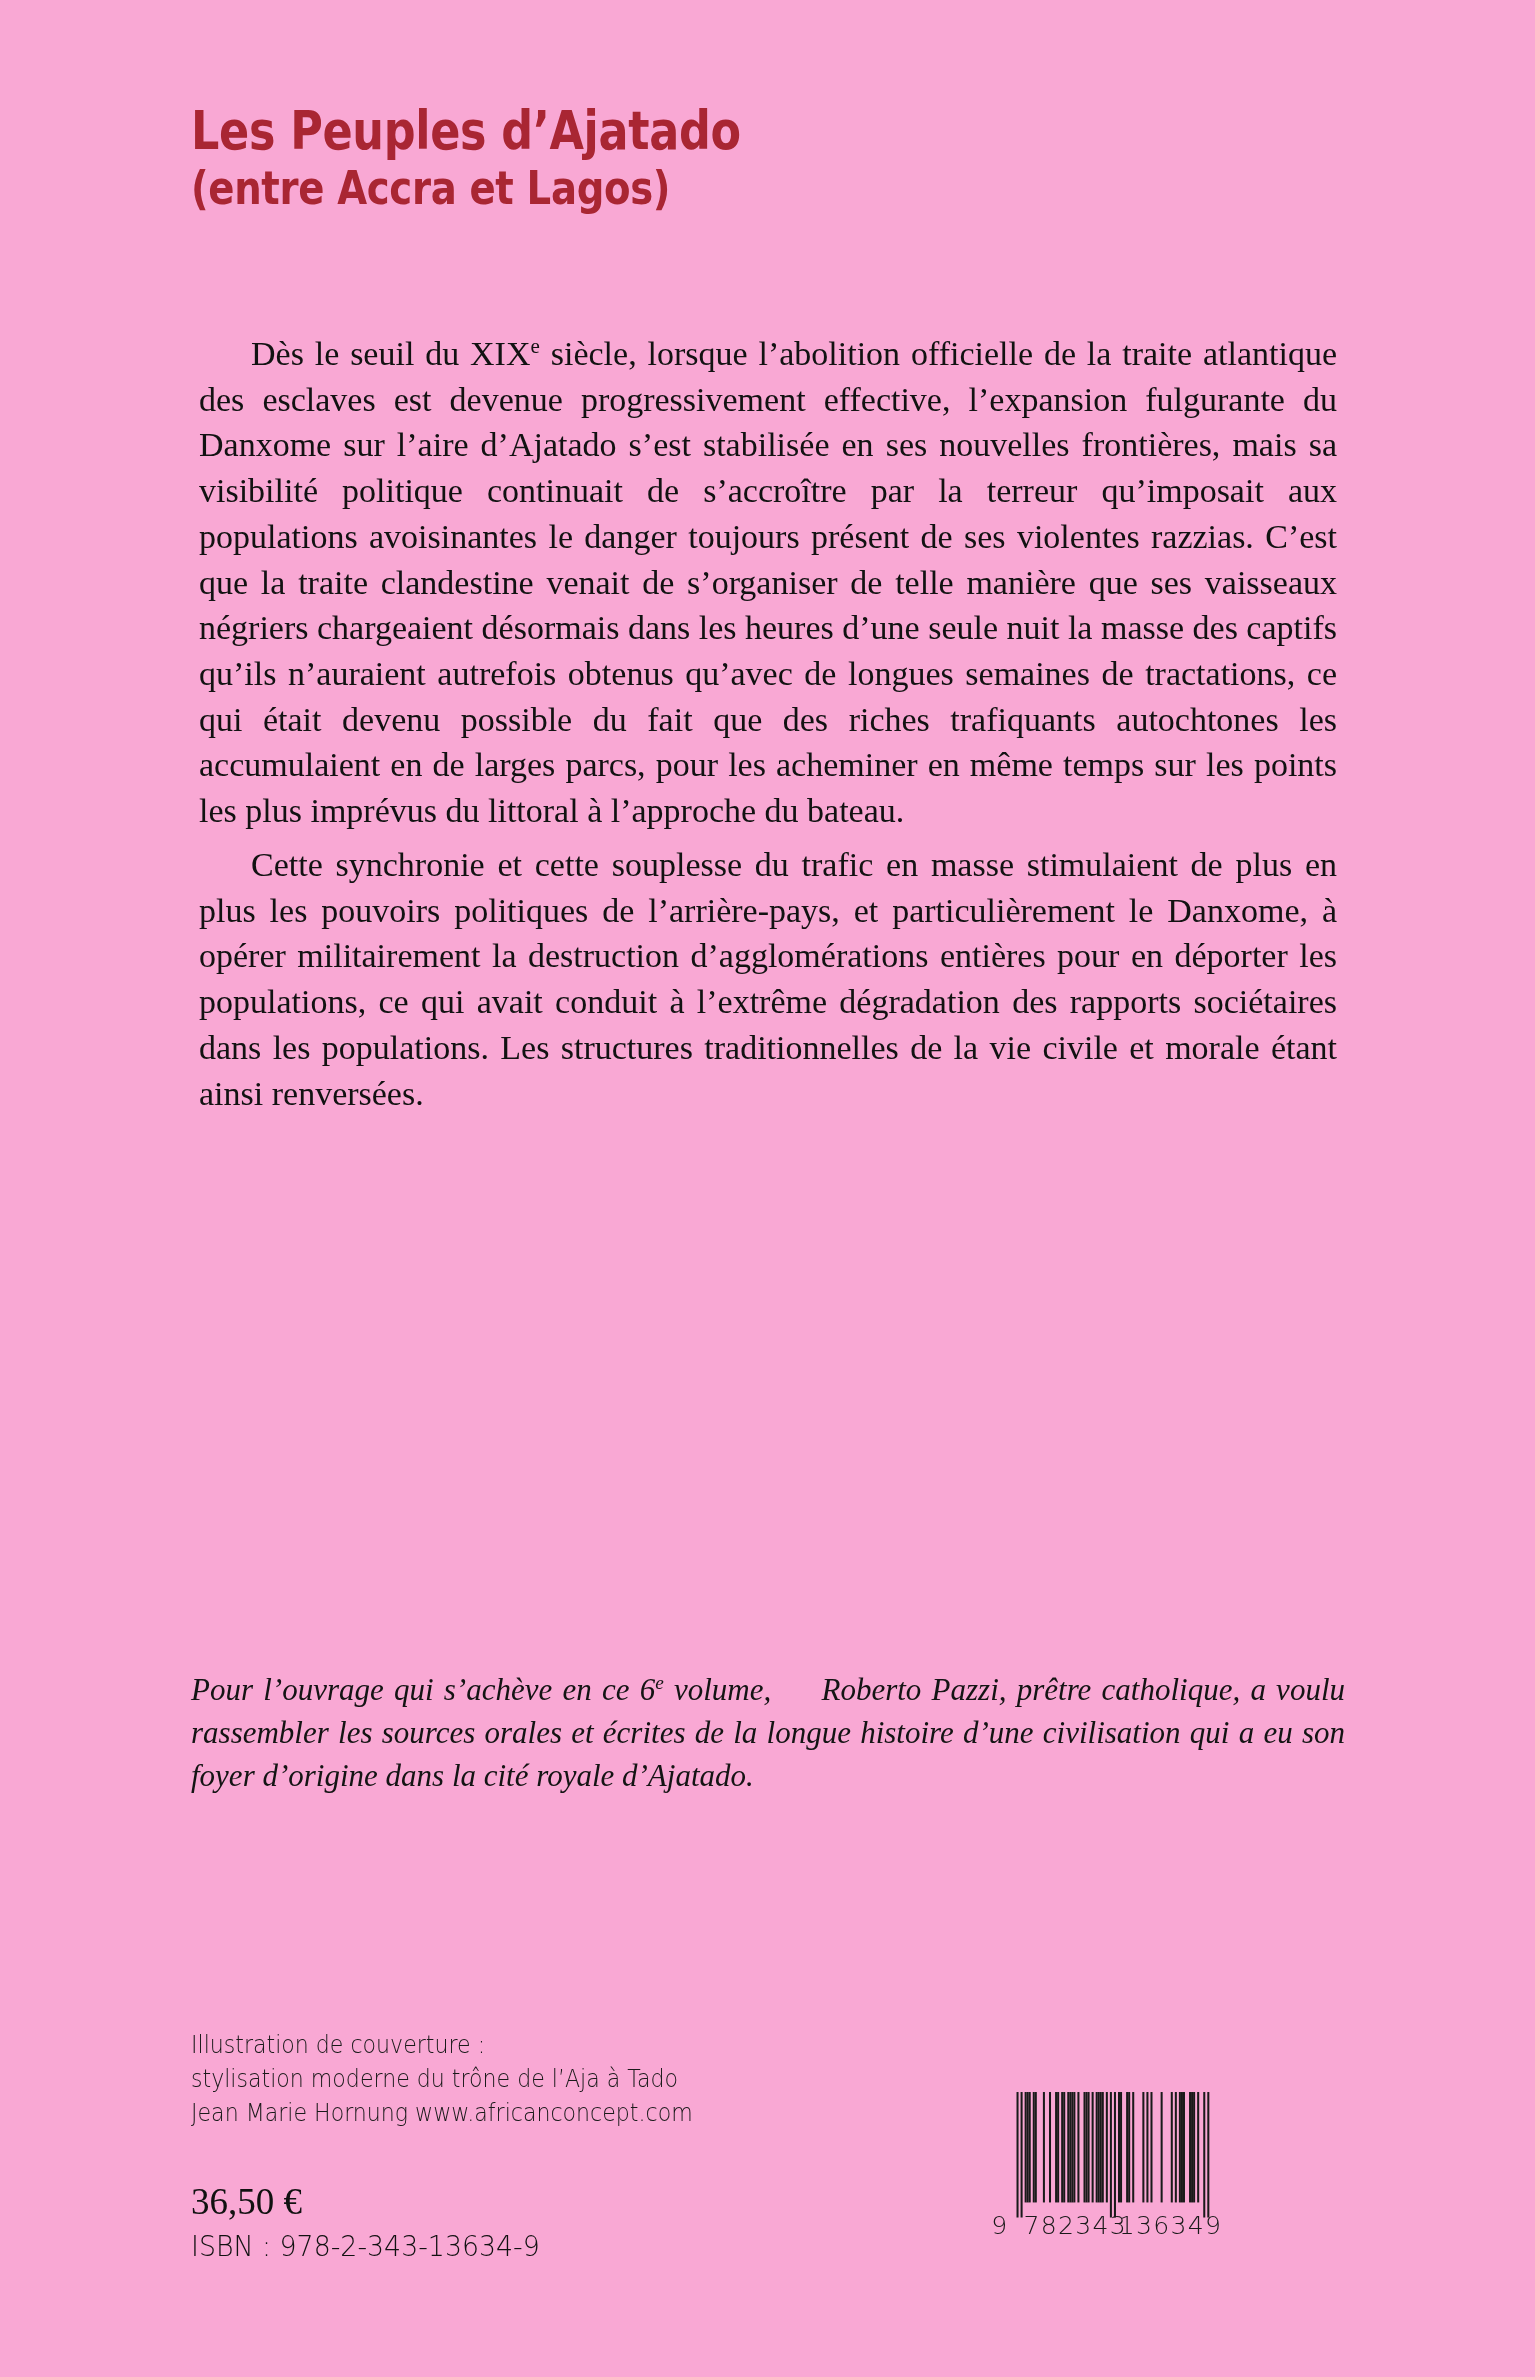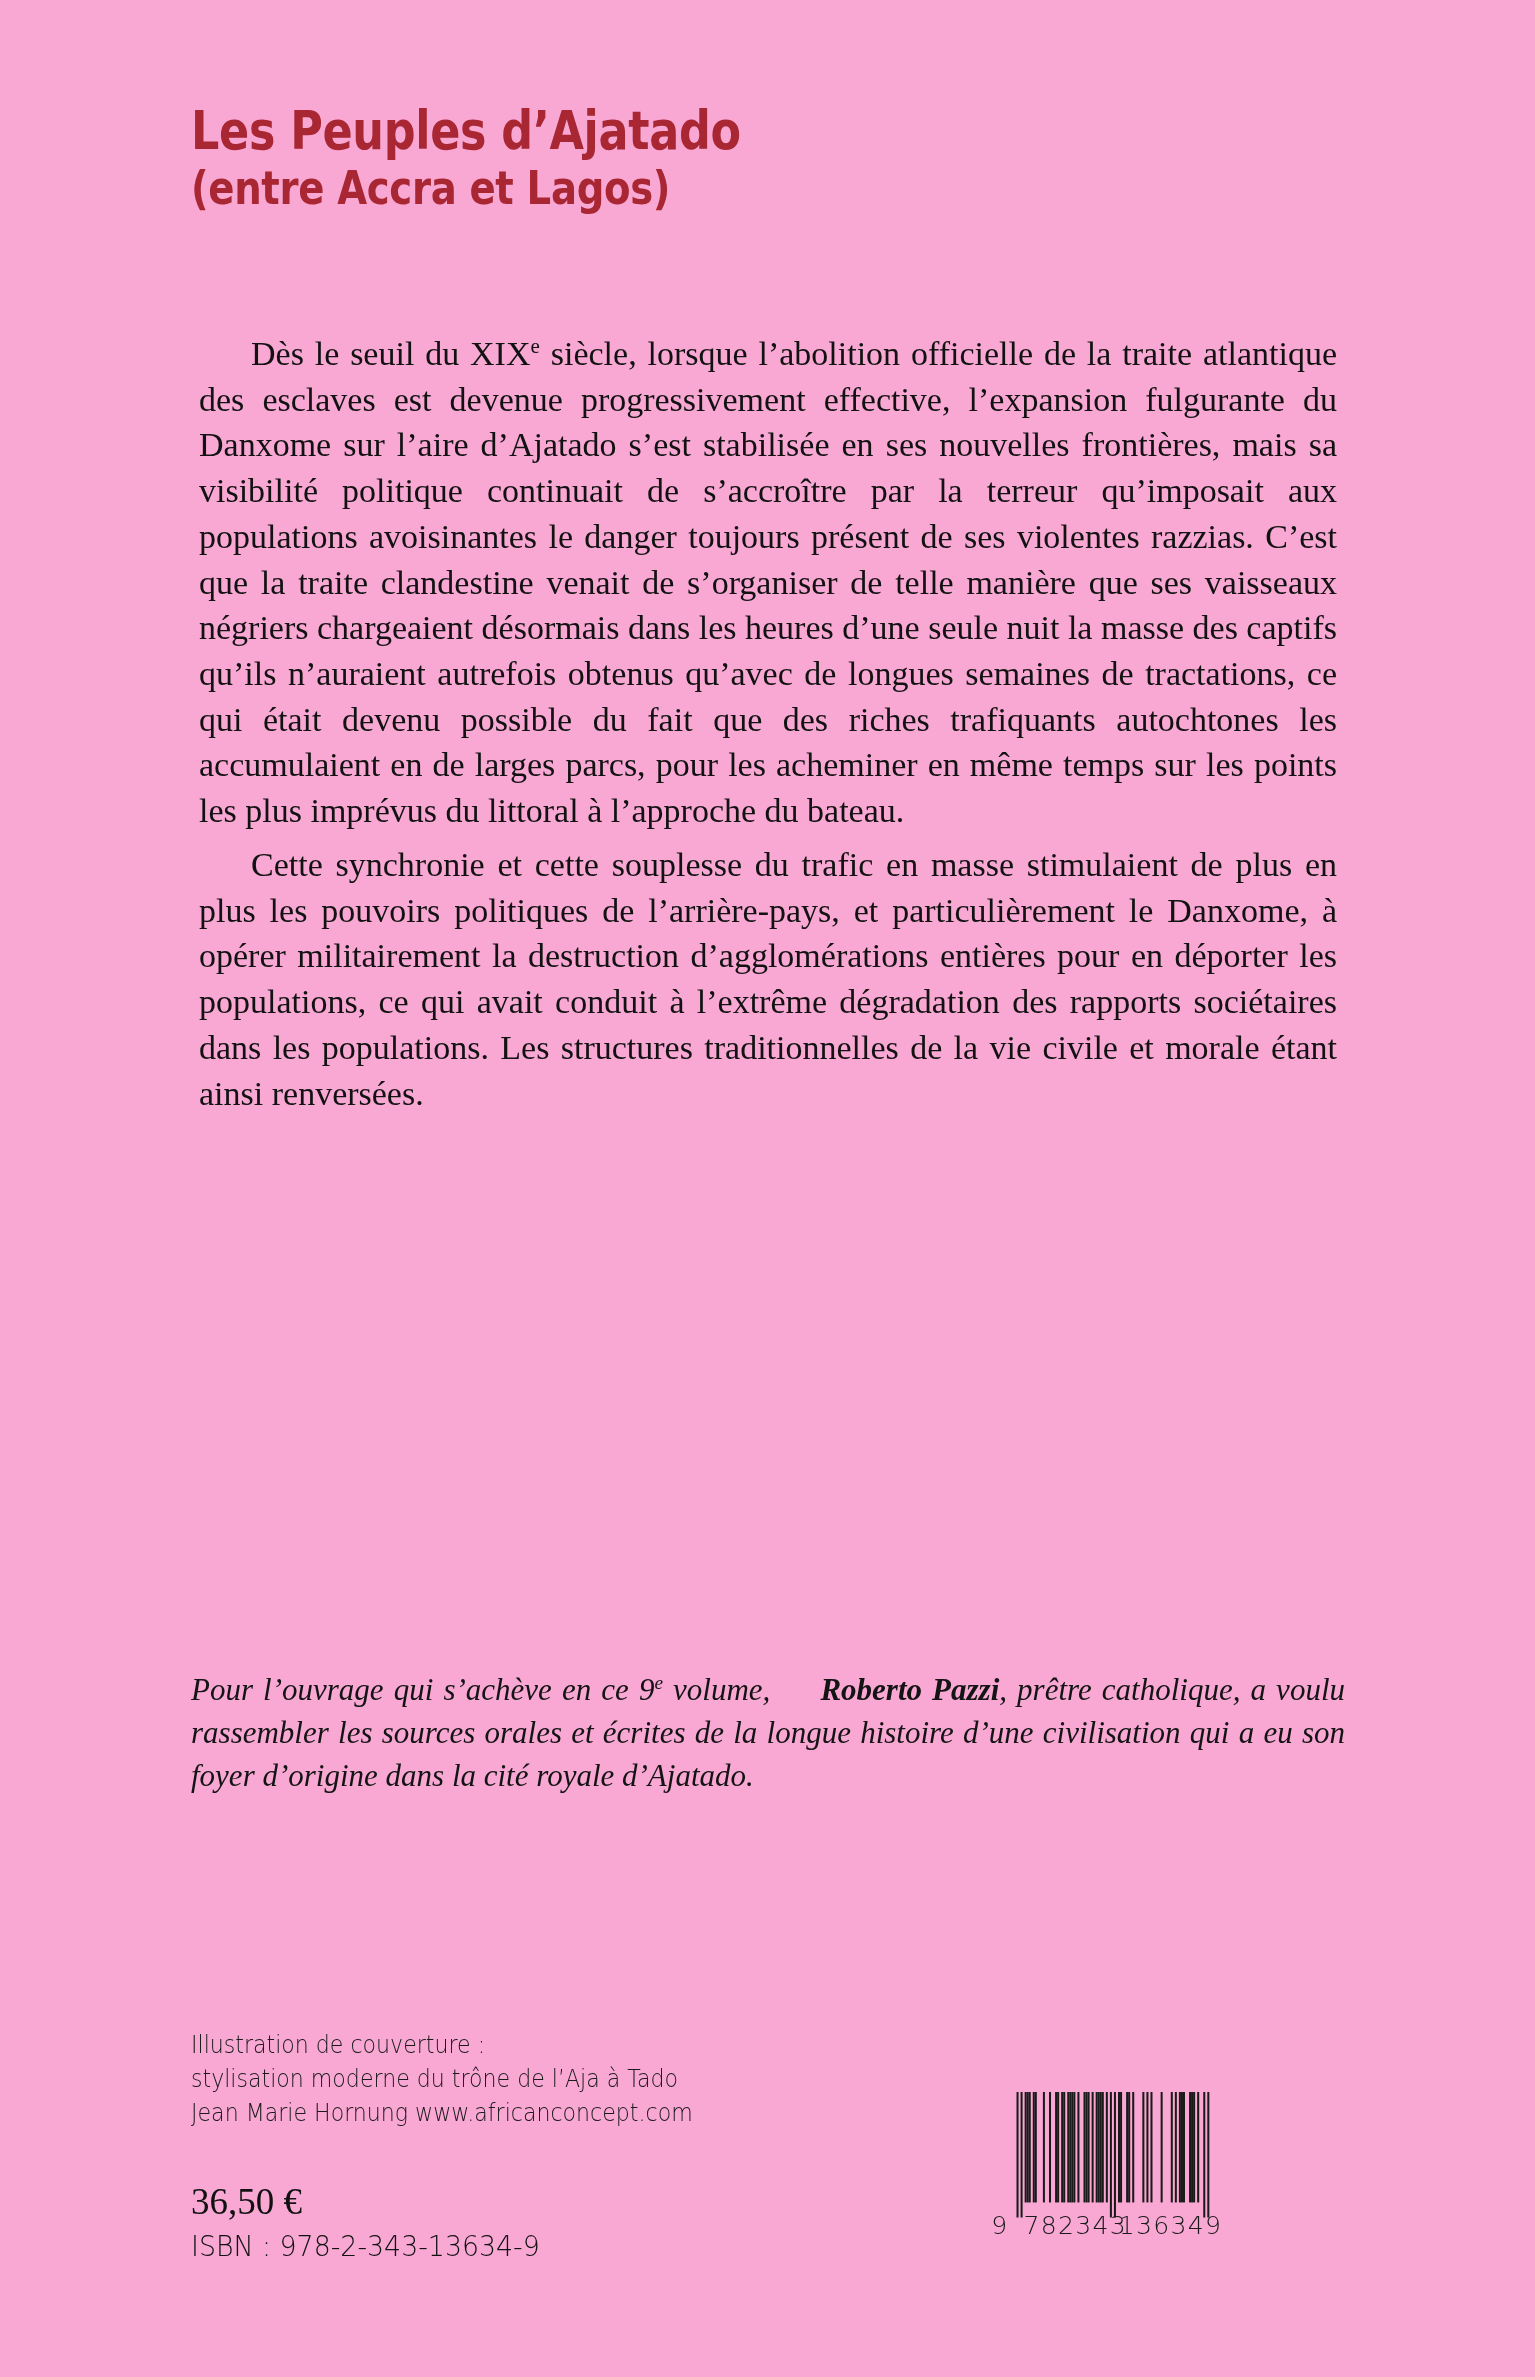--- a/index.html
+++ b/index.html
@@ -85,21 +85,21 @@
   .author-note p {
     margin: 0;
     font-family: "Liberation Serif", serif;
     font-style: italic;
     font-size: 31px;
     line-height: 1.38;
     text-align: justify;
     color: #141414;
   }
   .author-note .author-name {
-    font-weight: bold;
+    font-weight: normal;
     font-style: italic;
     margin-left: 40px;
   }
   .author-note sup {
     font-size: 0.62em;
     vertical-align: super;
     line-height: 0;
   }
 
   
@@ -167,21 +167,21 @@
     <div class="title-sub">(entre Accra et Lagos)</div>
   </div>
 
   <div class="body-copy">
     <p>Dès le seuil du XIX<sup>e</sup> siècle, lorsque l’abolition officielle de la traite atlantique des esclaves est devenue progressivement effective, l’expansion fulgurante du Danxome sur l’aire d’Ajatado s’est stabilisée en ses nouvelles frontières, mais sa visibilité politique continuait de s’accroître par la terreur qu’imposait aux populations avoisinantes le danger toujours présent de ses violentes razzias. C’est que la traite clandestine venait de s’organiser de telle manière que ses vaisseaux négriers chargeaient désormais dans les heures d’une seule nuit la masse des captifs qu’ils n’auraient autrefois obtenus qu’avec de longues semaines de tractations, ce qui était devenu possible du fait que des riches trafiquants autochtones les accumulaient en de larges parcs, pour les acheminer en même temps sur les points les plus imprévus du littoral à l’approche du bateau.</p>
     <p>Cette synchronie et cette souplesse du trafic en masse stimulaient de plus en plus les pouvoirs politiques de l’arrière-pays, et particulièrement le Danxome, à opérer militairement la destruction d’agglomérations entières pour en déporter les populations, ce qui avait conduit à l’extrême dégradation des rapports sociétaires dans les populations. Les structures traditionnelles de la vie civile et morale étant ainsi renversées.</p>
   </div>
 
   <div class="author-note">
     <p>
-      <span>Pour l’ouvrage qui s’achève en ce 9</span><sup>e</sup><span> volume, </span><span class="author-name">Roberto Pazzi</span><span>, prêtre catholique, a voulu rassembler les sources orales et écrites de la longue histoire d’une civilisation qui a eu son foyer d’origine dans la cité royale d’Ajatado.</span>
+      <span>Pour l’ouvrage qui s’achève en ce 6</span><sup>e</sup><span> volume, </span><span class="author-name">Roberto Pazzi</span><span>, prêtre catholique, a voulu rassembler les sources orales et écrites de la longue histoire d’une civilisation qui a eu son foyer d’origine dans la cité royale d’Ajatado.</span>
     </p>
   </div>
 
   <div class="credits">
     <div>Illustration de couverture :</div>
     <div>stylisation moderne du trône de l’Aja à Tado</div>
     <div>Jean Marie Hornung www.africanconcept.com</div>
   </div>
 
   <div class="price-block">

